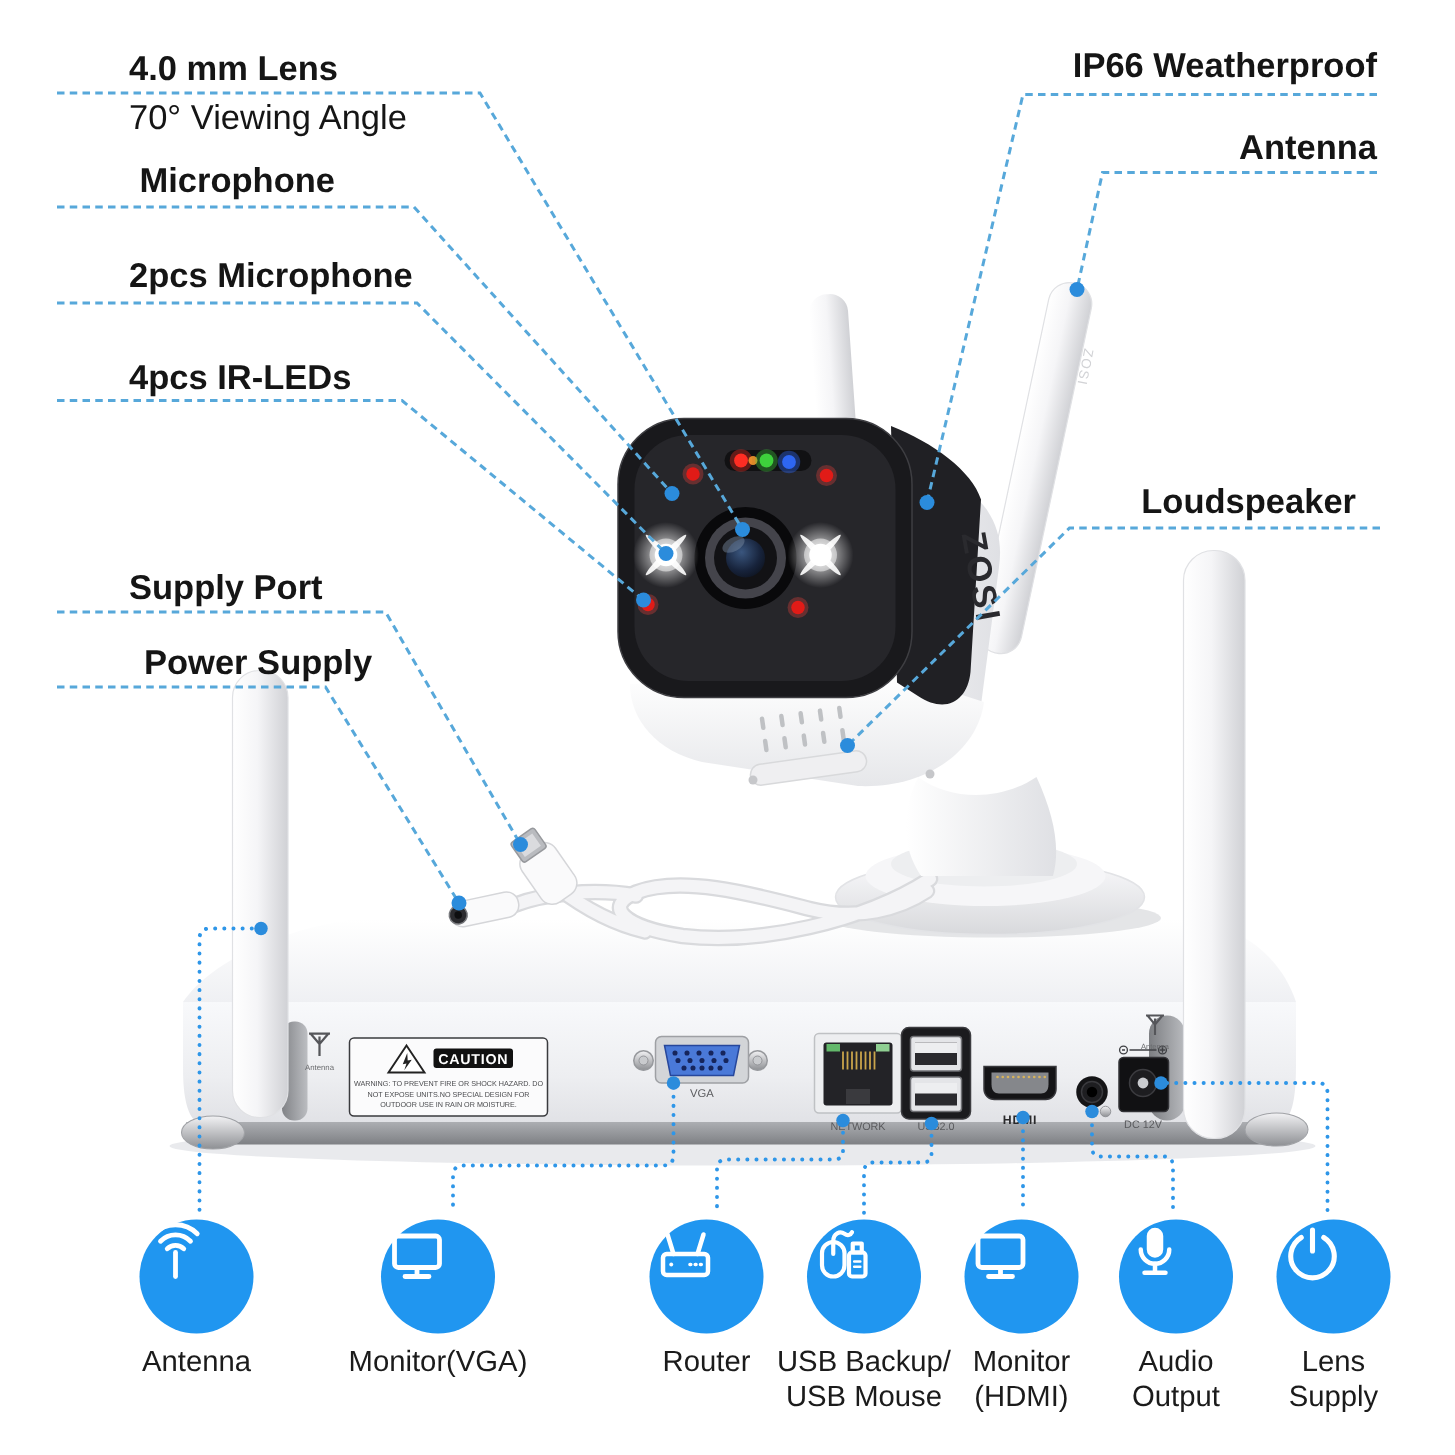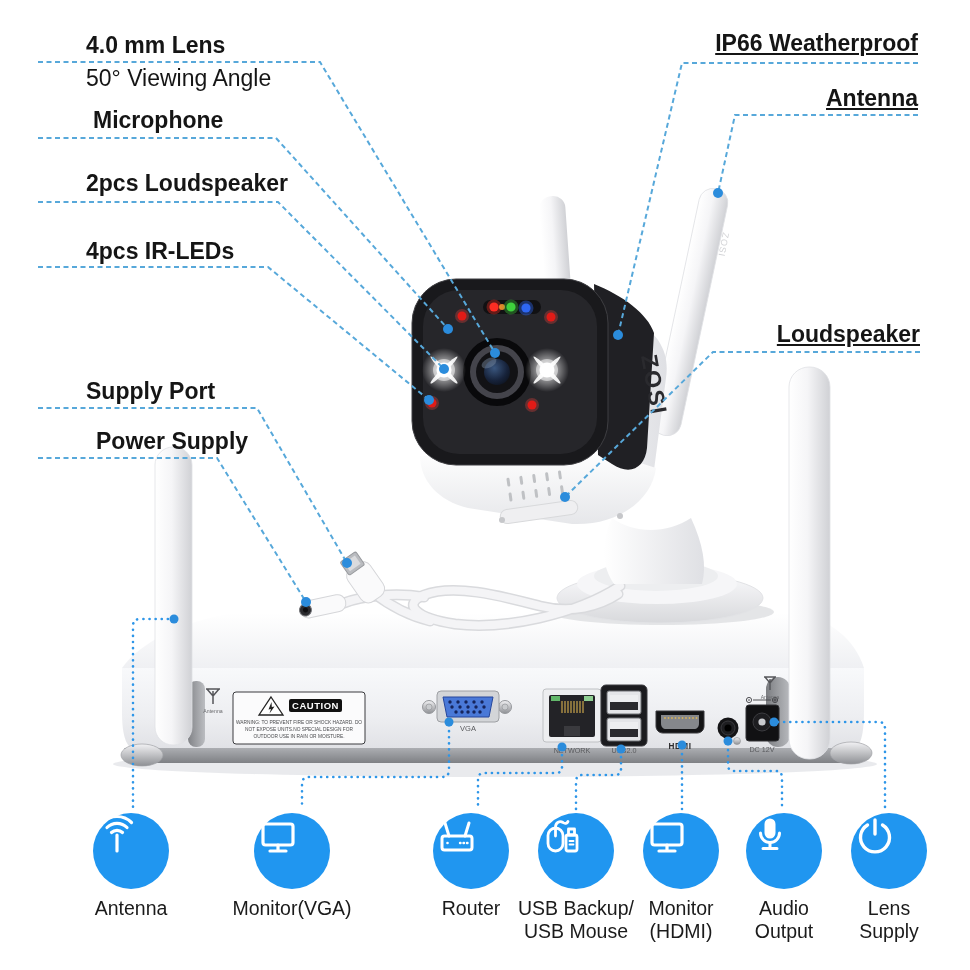--- a/index.html
+++ b/index.html
@@ -1,21 +1,21 @@
 <!DOCTYPE html>
 <html><head>
 <meta charset="utf-8">
 <style>
   html,body{margin:0;padding:0;background:#fff;}
   .stage{position:relative;width:970px;height:970px;background:#ffffff;overflow:hidden;
          font-family:"Liberation Sans",sans-serif;}
   .stage svg{position:absolute;left:0;top:0;}
   svg text{font-family:"Liberation Sans",sans-serif;}
   .fl,.fr{position:absolute;font-size:23px;font-weight:700;color:#151515;white-space:nowrap;margin-left:48px;}
-  .fr{text-align:right;text-decoration:underline;}
+  .fr{text-align:right;}
   .sub{font-weight:400;}
   .legend-icon{position:absolute;width:76px;height:76px;border-radius:50%;background:#2096F0;
                display:flex;align-items:center;justify-content:center;}
   .legend-label{position:absolute;width:170px;text-align:center;font-size:19.5px;line-height:23px;
                 color:#1b1b1b;font-weight:400;}
 </style>
 </head>
 <body>
 
 <div class="stage">
@@ -350,29 +350,29 @@
         <circle cx="449" cy="722" r="4.5"></circle>
         <circle cx="562" cy="747" r="4.5"></circle>
     <circle cx="621" cy="749" r="4.5"></circle>
         <circle cx="682" cy="745" r="4.5"></circle>
         <circle cx="728" cy="741" r="4.5"></circle>
     <circle cx="774" cy="722" r="4.5"></circle>
   </g>
 </svg>
 
 <div class="fl" style="left:38px;top:32px;">4.0 mm Lens</div>
-<div class="fl sub" style="left:38px;top:65px;">50° Viewing Angle</div>
+<div class="fl sub" style="left:38px;top:65px;">70° Viewing Angle</div>
 <div class="fl" style="left:45px;top:107px;">Microphone</div>
-<div class="fl" style="left:38px;top:170px;">2pcs Loudspeaker</div>
+<div class="fl" style="left:38px;top:170px;">2pcs Microphone</div>
 <div class="fl" style="left:38px;top:238px;text-align:right;">4pcs IR-LEDs</div>
 <div class="fl" style="left:38px;top:378px;">Supply Port</div>
 <div class="fl" style="left:48px;top:428px;">Power Supply</div>
 <div class="fr" style="right:52px;top:30px;">IP66 Weatherproof</div>
 <div class="fr" style="right:52px;top:85px;">Antenna</div>
-<div class="fr" style="right:50px;top:321px;">Loudspeaker</div>
+<div class="fr" style="right:66px;top:321px;">Loudspeaker</div>
 
 <div class="legend-icon" style="left:93px;top:813px;">
   <svg width="48" height="48" viewBox="0 0 48 48" fill="none" stroke="#fff" stroke-width="3.2" stroke-linecap="round">
     <path d="M24,22 V38"></path>
     <path d="M18.5,19.5 A8,8 0 0 1 29.5,19.5"></path>
     <path d="M14,14.5 A14,14 0 0 1 34,14.5"></path>
     <path d="M9.5,9.5 A20.5,20.5 0 0 1 38.5,9.5"></path>
   </svg>
 </div>
 <div class="legend-icon" style="left:254px;top:813px;">

